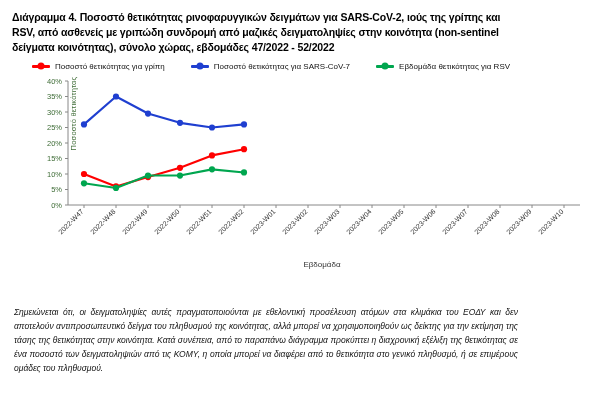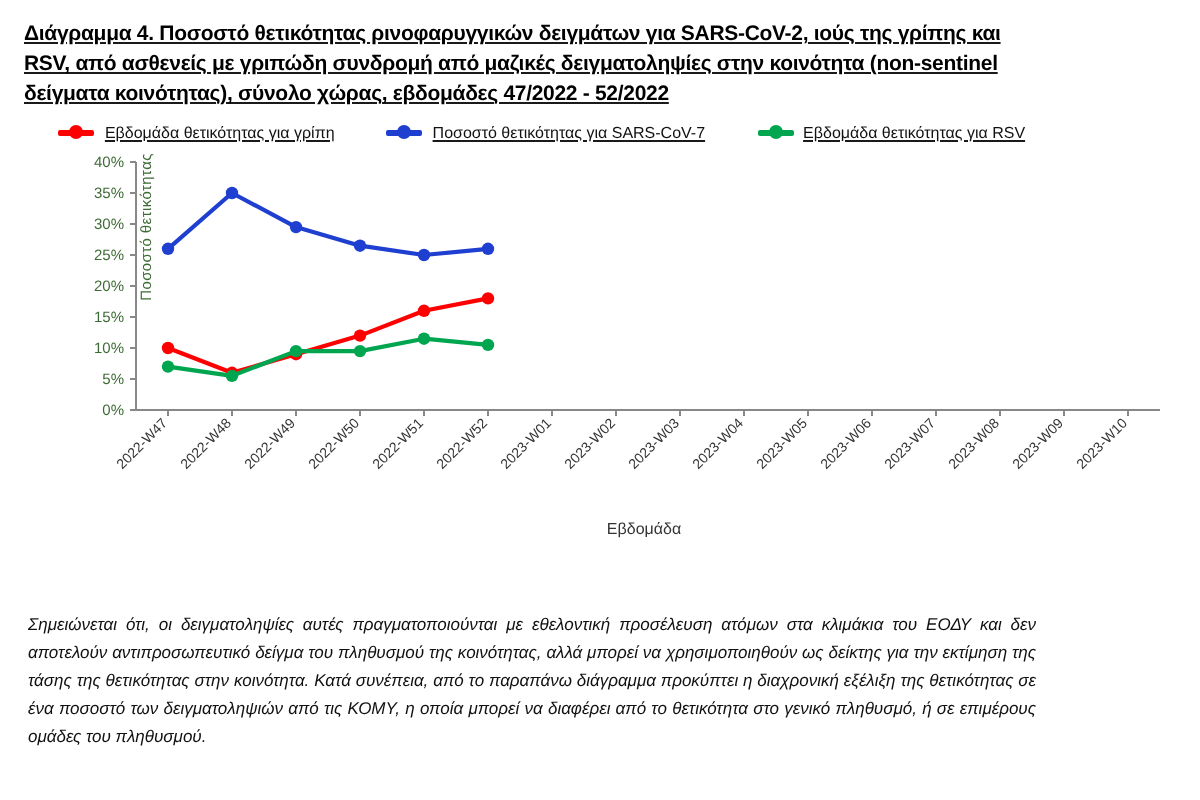--- a/index.html
+++ b/index.html
@@ -13,21 +13,20 @@
     font-family: "Liberation Sans", sans-serif;
     color: #1a1a1a;
     overflow: hidden;
   }
   .page {
     position: relative;
     width: 532px;
     height: 400px;
     box-sizing: border-box;
     padding: 10px 12px 0 12px;
-    text-decoration: underline;
   }
   .title {
     font-size: 10.5px;
     font-weight: bold;
     line-height: 1.45;
     letter-spacing: -0.15px;
     margin: 0 0 6px 0;
     color: #000;
   }
   
@@ -126,21 +125,21 @@
 </head>
 <body>
 
 <div class="page">
 
   <p class="title">Διάγραμμα 4. Ποσοστό θετικότητας ρινοφαρυγγικών δειγμάτων για SARS-CoV-2, ιούς της γρίπης και RSV, από ασθενείς με γριπώδη συνδρομή από μαζικές δειγματοληψίες στην κοινότητα (non-sentinel δείγματα κοινότητας), σύνολο χώρας, εβδομάδες 47/2022 - 52/2022</p>
 
   <div class="legend">
     <div class="legend-item">
       <span class="legend-swatch" style="background:#FF0000;"></span>
-      <span class="legend-label">Εβδομάδα θετικότητας για γρίπη</span>
+      <span class="legend-label">Ποσοστό θετικότητας για γρίπη</span>
     </div>
     <div class="legend-item">
       <span class="legend-swatch" style="background:#1F3FD0;"></span>
       <span class="legend-label">Ποσοστό θετικότητας για SARS-CoV-7</span>
     </div>
     <div class="legend-item">
       <span class="legend-swatch" style="background:#00A64F;"></span>
       <span class="legend-label">Εβδομάδα θετικότητας για RSV</span>
     </div>
   </div>

